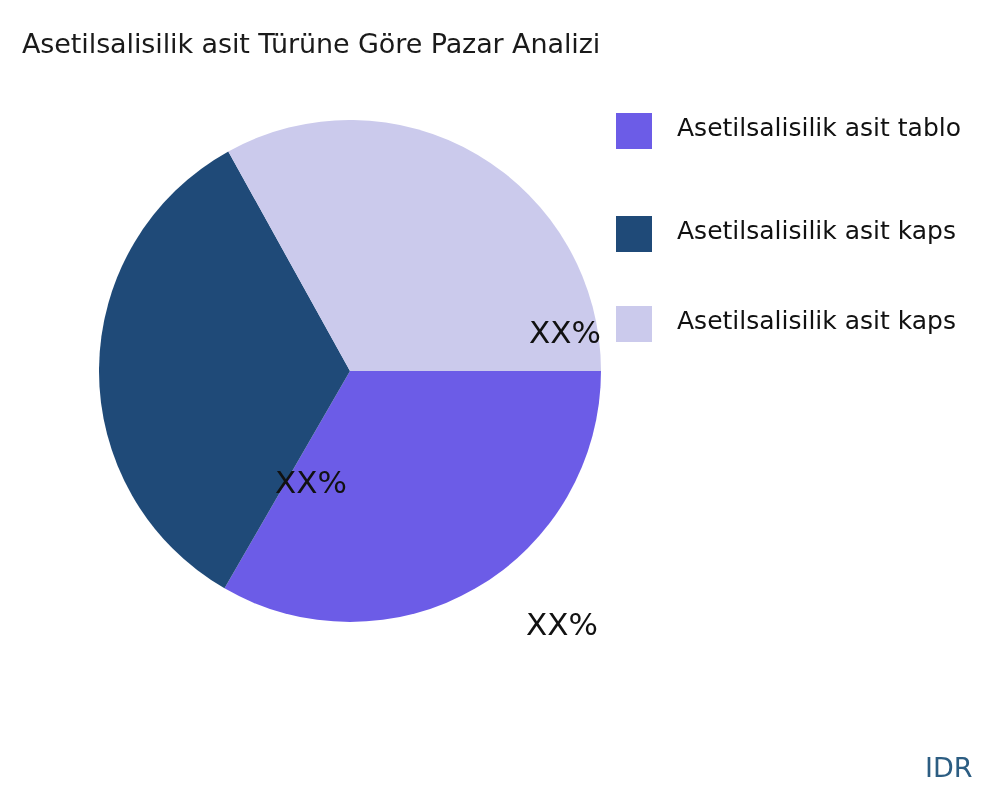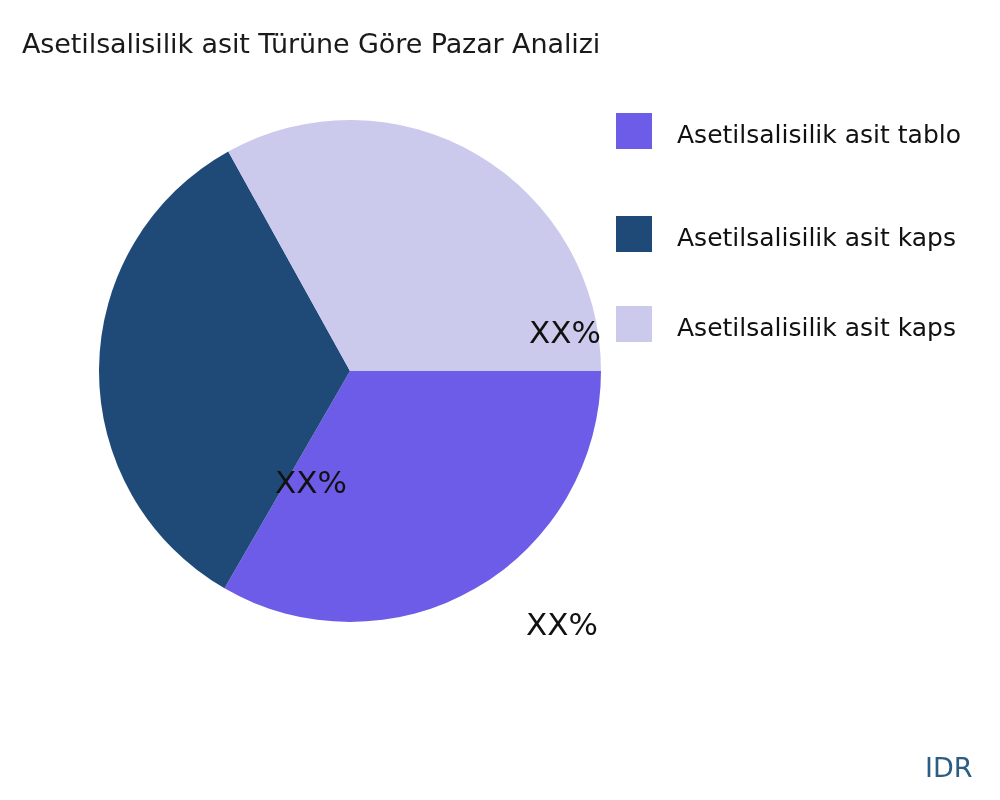--- a/index.html
+++ b/index.html
@@ -56,21 +56,21 @@
     position: absolute;
     left: 616px;
     top: 113px;
     width: 420px;
     height: 260px;
   }
   .legend-row {
     position: absolute;
     left: 0;
     display: flex;
-    align-items: flex-end;
+    align-items: flex-start;
     white-space: nowrap;
   }
   .legend-row.r0 { top: 0px; }
   .legend-row.r1 { top: 103px; }
   .legend-row.r2 { top: 193px; }
   .legend-swatch {
     width: 36px;
     height: 36px;
     flex: 0 0 36px;
   }

